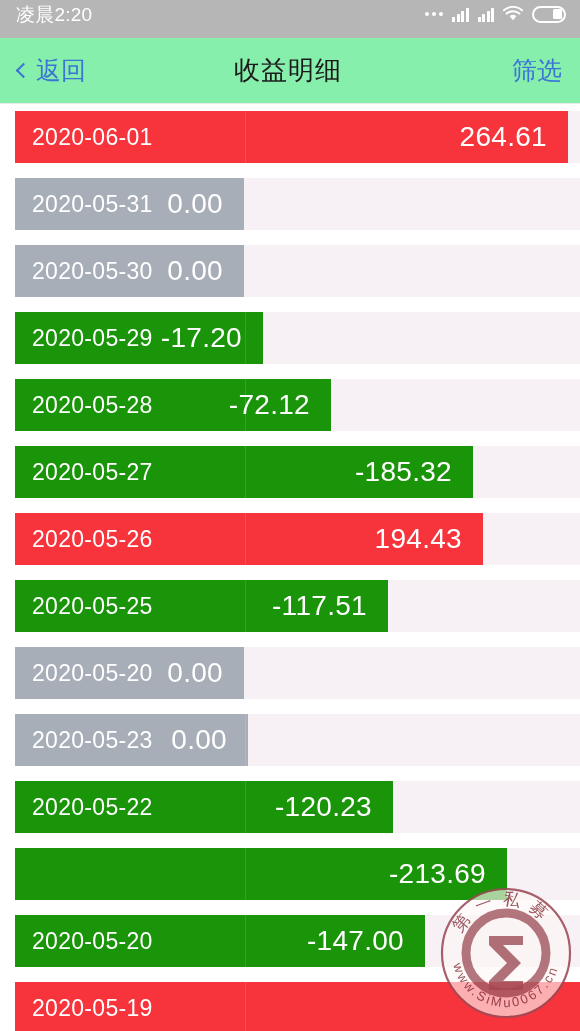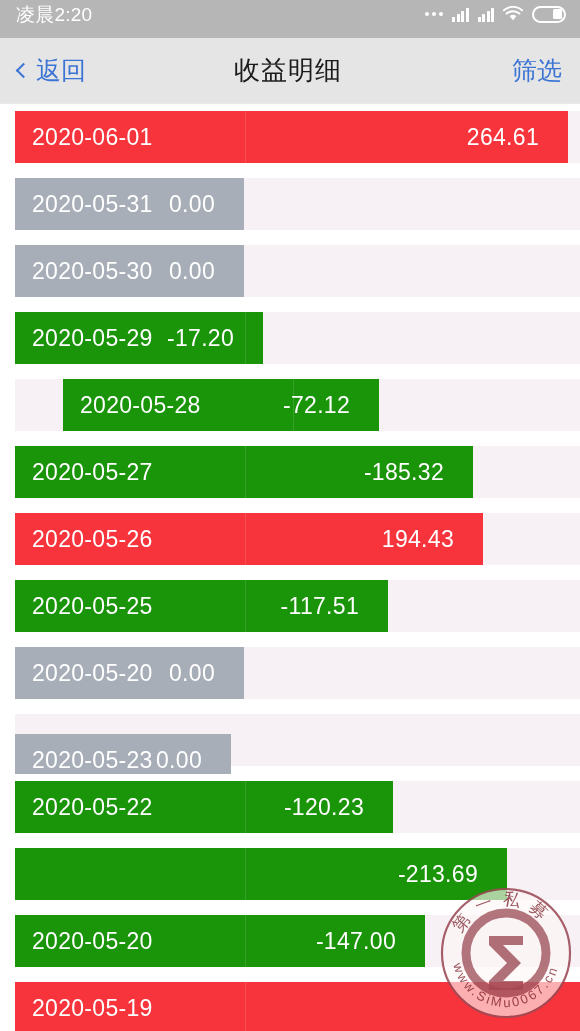--- a/index.html
+++ b/index.html
@@ -73,21 +73,21 @@
   .battery .lvl {
     width: 9px; height: 10px;
     background: #ffffff;
     border-radius: 1.5px;
   }
 
   
   .nav-bar {
     position: relative;
     height: 66px;
-    background: #e5e5e5;
+    background: #86efac;
     display: flex;
     align-items: center;
     padding: 0 18px;
     border-bottom: 1px solid #e9e9ea;
   }
   .nav-back {
     display: flex;
     align-items: center;
     gap: 5px;
     color: #3b74d4;
@@ -160,27 +160,27 @@
     height: 52px;
     display: flex;
     align-items: center;
     color: #ffffff;
     font-size: 23px;
     letter-spacing: 0.3px;
     white-space: nowrap;
   }
   .row-value {
     position: absolute;
-    right: 29px;
+    right: 21px;
     top: 0;
     height: 52px;
     display: flex;
     align-items: center;
     color: #ffffff;
-    font-size: 23px;
+    font-size: 28px;
     letter-spacing: 0.3px;
     white-space: nowrap;
   }
   
   .bar .split {
     position: absolute;
     left: 230px;
     top: 0;
     width: 1px;
     height: 52px;
@@ -273,21 +273,21 @@
       <div class="row">
         <div class="track"></div>
         <div class="bar neg" style="width: 248px;">
           <span class="split"></span>
           <span class="row-date">2020-05-29</span>
           <span class="row-value">-17.20</span>
         </div>
       </div>
       <div class="row">
         <div class="track"></div>
-        <div class="bar neg" style="width: 316px; margin-left: 48px;">
+        <div class="bar neg" style="width: 316px;">
           <span class="split"></span>
           <span class="row-date">2020-05-28</span>
           <span class="row-value">-72.12</span>
         </div>
       </div>
       <div class="row">
         <div class="track"></div>
         <div class="bar neg" style="width: 458px; padding-left: 48px;">
           <span class="split"></span>
           <span class="row-date">2020-05-27</span>
@@ -313,21 +313,21 @@
       <div class="row">
         <div class="track"></div>
         <div class="bar zero" style="width: 229px;">
           <span class="split"></span>
           <span class="row-date">2020-05-20</span>
           <span class="row-value">0.00</span>
         </div>
       </div>
       <div class="row">
         <div class="track"></div>
-        <div class="bar zero" style="width: 216px; margin-top: 20px;">
+        <div class="bar zero" style="width: 233px;">
           <span class="split"></span>
           <span class="row-date">2020-05-23</span>
           <span class="row-value">0.00</span>
         </div>
       </div>
       <div class="row">
         <div class="track"></div>
         <div class="bar neg" style="width: 378px;">
           <span class="split"></span>
           <span class="row-date">2020-05-22</span>

